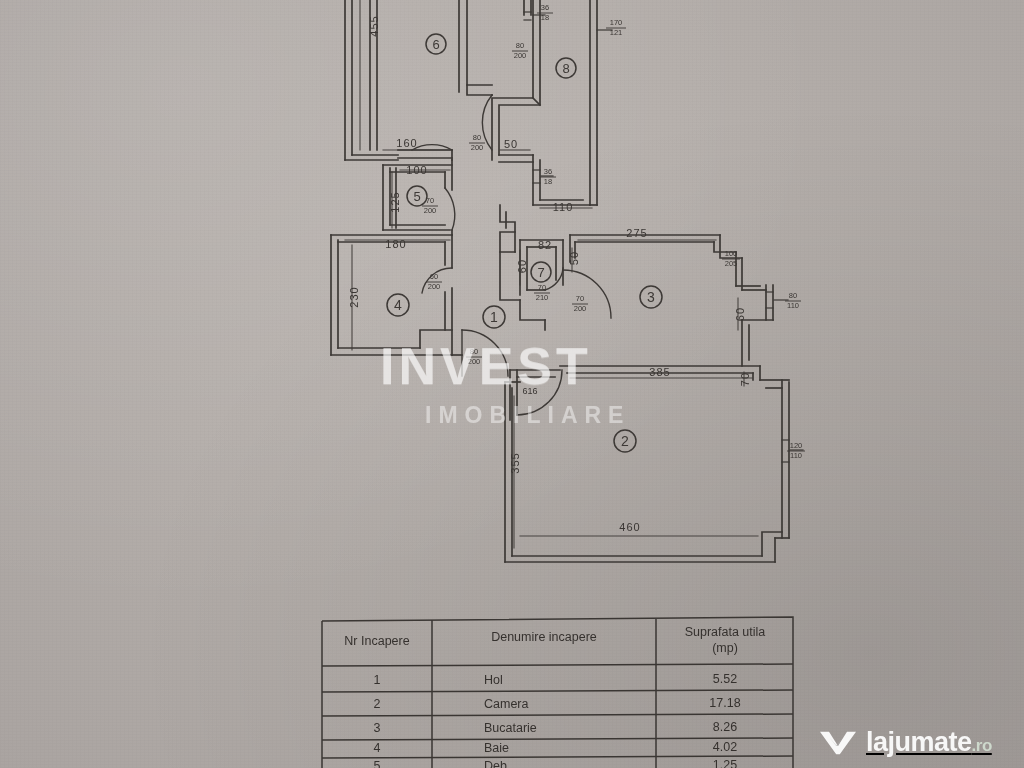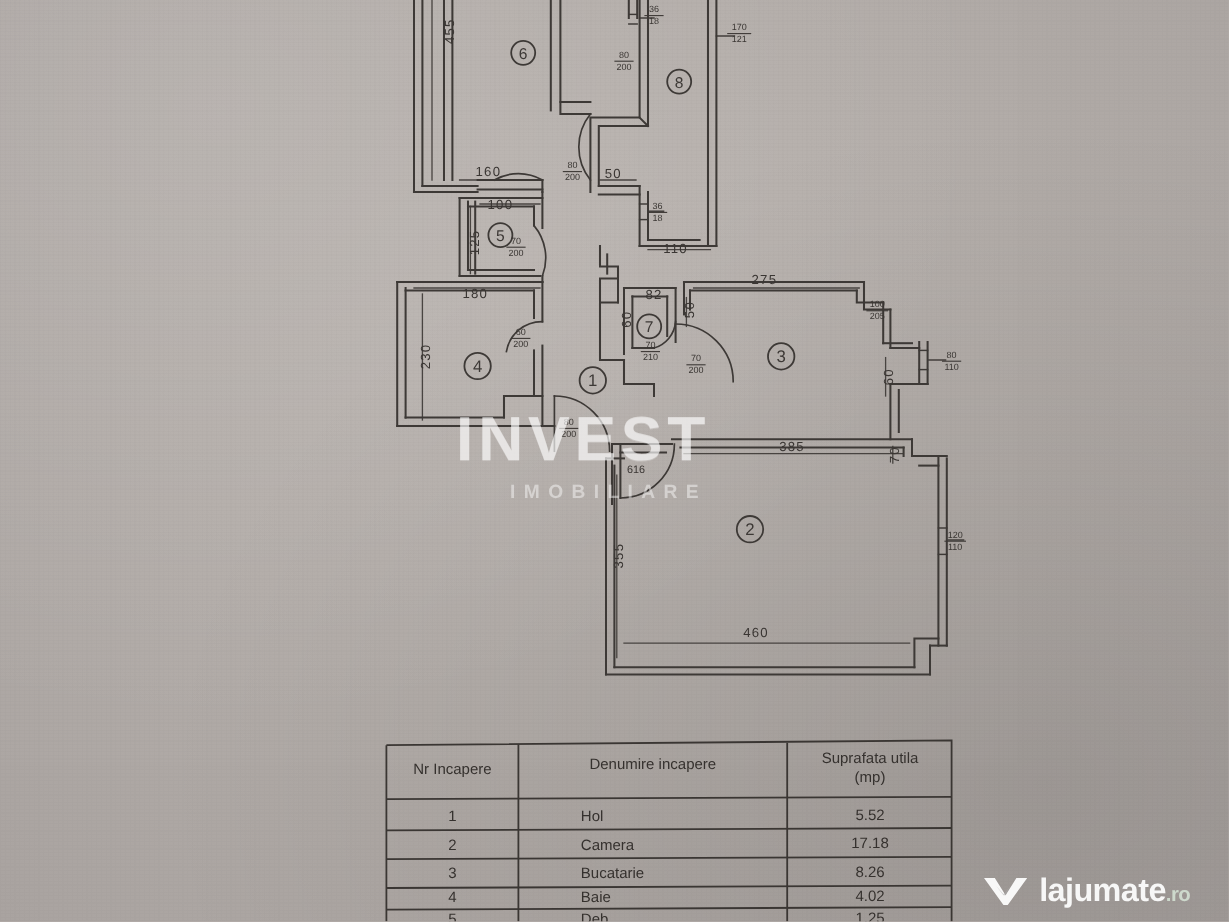--- a/index.html
+++ b/index.html
@@ -27,26 +27,26 @@
   .wm{
     position:absolute;pointer-events:none;user-select:none;
     color:rgba(255,255,255,.55);
     font-weight:700;letter-spacing:2px;
   }
   #wm-main{
     left:380px;top:336px;font-size:52px;letter-spacing:4px;
     text-shadow:0 1px 0 rgba(255,255,255,.25);
   }
   #wm-sub{
-    left:425px;top:402px;font-size:16px;letter-spacing:7px;
+    left:425px;top:402px;font-size:23px;letter-spacing:7px;
     color:rgba(255,255,255,.45);font-weight:600;
   }
   #logo{
     position:absolute;left:818px;top:722px;height:40px;
-    display:flex;align-items:center;gap:8px;pointer-events:none;
+    display:flex;align-items:center;gap:8px;pointer-events:none;text-decoration:underline;
   }
   #logo .mark{width:40px;height:27px;}
   #logo .txt{
     font-size:27px;font-weight:700;color:rgba(255,255,255,.92);
     letter-spacing:-.5px;line-height:1;
   }
   #logo .tld{font-size:17px;font-weight:700;color:rgba(214,228,214,.85);}
   text{font-family:"Liberation Sans", sans-serif;}
 </style>
 </head>

